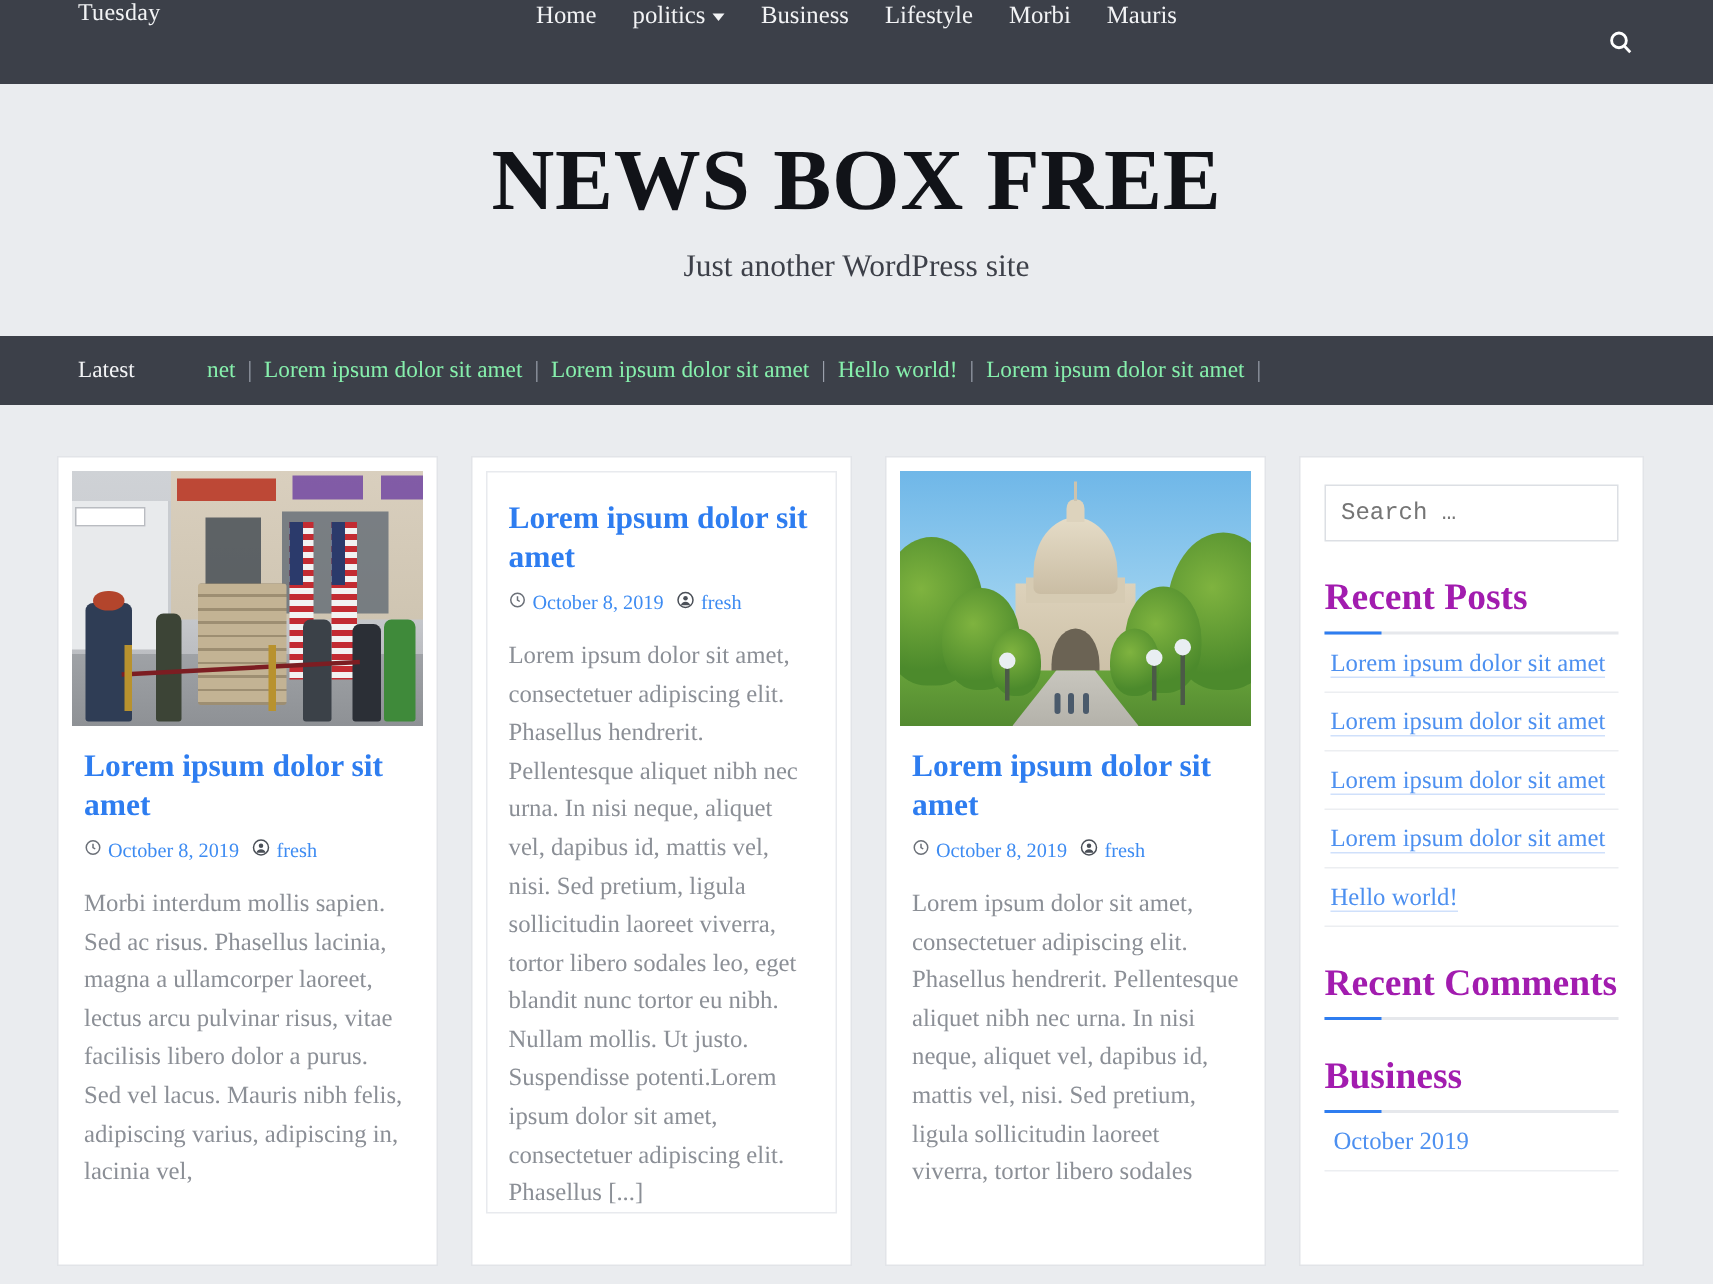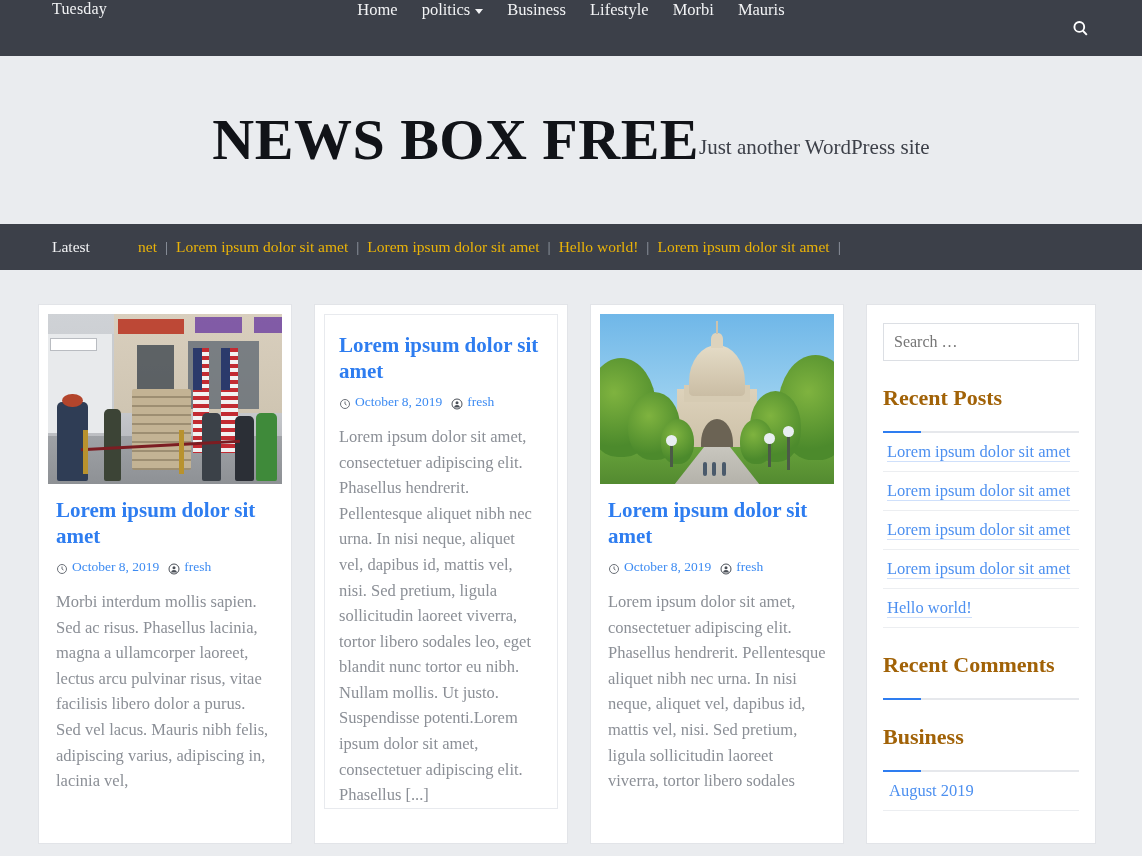--- a/index.html
+++ b/index.html
@@ -40,41 +40,41 @@
   }
   .search-btn {
     margin-left: auto; color: #fff; background: none; border: 0;
     cursor: pointer; display: flex; align-items: center; padding: 0;
     position: relative; z-index: 2;
   }
 
   
   .masthead {
     height: 168px; background: #eaecef;
-    display: flex; flex-direction: row;
+    display: flex; flex-direction: column;
     align-items: center; justify-content: center;
   }
   .site-title {
     margin: 0; font-size: 58px; font-weight: 700;
     letter-spacing: .5px; color: #111318; line-height: 1.05;
     font-family: "Liberation Serif", "DejaVu Serif", serif;
   }
   .site-tagline {
     margin: 14px 0 0 0; font-size: 21px; color: #3d4049; font-weight: 400;
   }
 
   
   .ticker {
     height: 46px; background: #3c4049;
     display: flex; align-items: center; padding: 0 52px;
     color: #f2f3f5; font-size: 15.5px; overflow: hidden;
   }
   .ticker-label { width: 86px; flex: 0 0 auto; }
   .ticker-items { display: flex; align-items: center; white-space: nowrap; }
-  .ticker-item { color: #eab308; text-decoration: none; }
+  .ticker-item { color: #86efac; text-decoration: none; }
   .ticker-sep { color: #9aa0ab; padding: 0 8px; }
 
   
   .wrap {
     display: flex; gap: 22px;
     padding: 34px 38px 0 38px;
     align-items: flex-start;
   }
   .cards { display: flex; gap: 22px; flex: 0 0 auto; }
 
@@ -97,44 +97,44 @@
   .post-title {
     margin: 0 0 10px 0; font-size: 21px; line-height: 1.22;
     font-weight: 700; color: #2e7df0;
   }
   .post-title a { color: #2e7df0; text-decoration: none; }
 
   .meta {
     font-size: 13.5px; color: #3d8bf2; display: flex;
     align-items: center; gap: 4px; margin-bottom: 14px;
   }
-  .meta .m-item { display: inline-flex; align-items: flex-end; gap: 4px; }
+  .meta .m-item { display: inline-flex; align-items: flex-start; gap: 4px; }
   .meta .m-item + .m-item { margin-left: 5px; }
   .excerpt {
     font-size: 16.5px; line-height: 1.55; color: #8b8f96;
     margin: 0; text-align: left;
   }
 
   
   .sidebar {
     width: 230px; background: #ffffff;
     border: 1px solid #e2e4e8;
     padding: 18px 16px; flex: 0 0 auto; min-height: 540px;
   }
   .search-field {
     width: 100%; height: 38px; border: 1px solid #dcdfe4;
     padding: 0 10px; font-size: 16px; color: #6b6f77;
-    font-family: Liberation Serif, serif;
+    font-family: Liberation Mono, monospace;
     background: #fff; outline: none;
   }
   .widget { margin-top: 24px; }
   .widget:first-child { margin-top: 0; }
   .widget-title {
-    margin: 0 0 0 0; font-size: 22px; font-weight: 700;
-    color: #a16207; padding-bottom: 20px; position: relative;
+    margin: 0 0 0 0; font-size: 25px; font-weight: 700;
+    color: #a21caf; padding-bottom: 8px; position: relative;
     border-bottom: 2px solid #e6e8ec;
   }
   .widget-title::after {
     content: ""; position: absolute; left: 0; bottom: -2px;
     width: 38px; height: 2px; background: #2e7df0;
   }
   .widget ul { list-style: none; margin: 0; padding: 0; }
   .widget li {
     border-bottom: 1px solid #eceef1;
     padding: 9px 0 9px 4px;
@@ -503,19 +503,19 @@
     </div>
 
     <div class="widget">
       <h3 class="widget-title">Recent Comments</h3>
     </div>
 
     <div class="widget">
       <h3 class="widget-title">Business</h3>
       <ul class="archives-list">
         <li>
-          <a href="#">August 2019</a>
+          <a href="#">October 2019</a>
         </li>
       </ul>
     </div>
 
   </aside>
 </div>
 
 </body></html>

